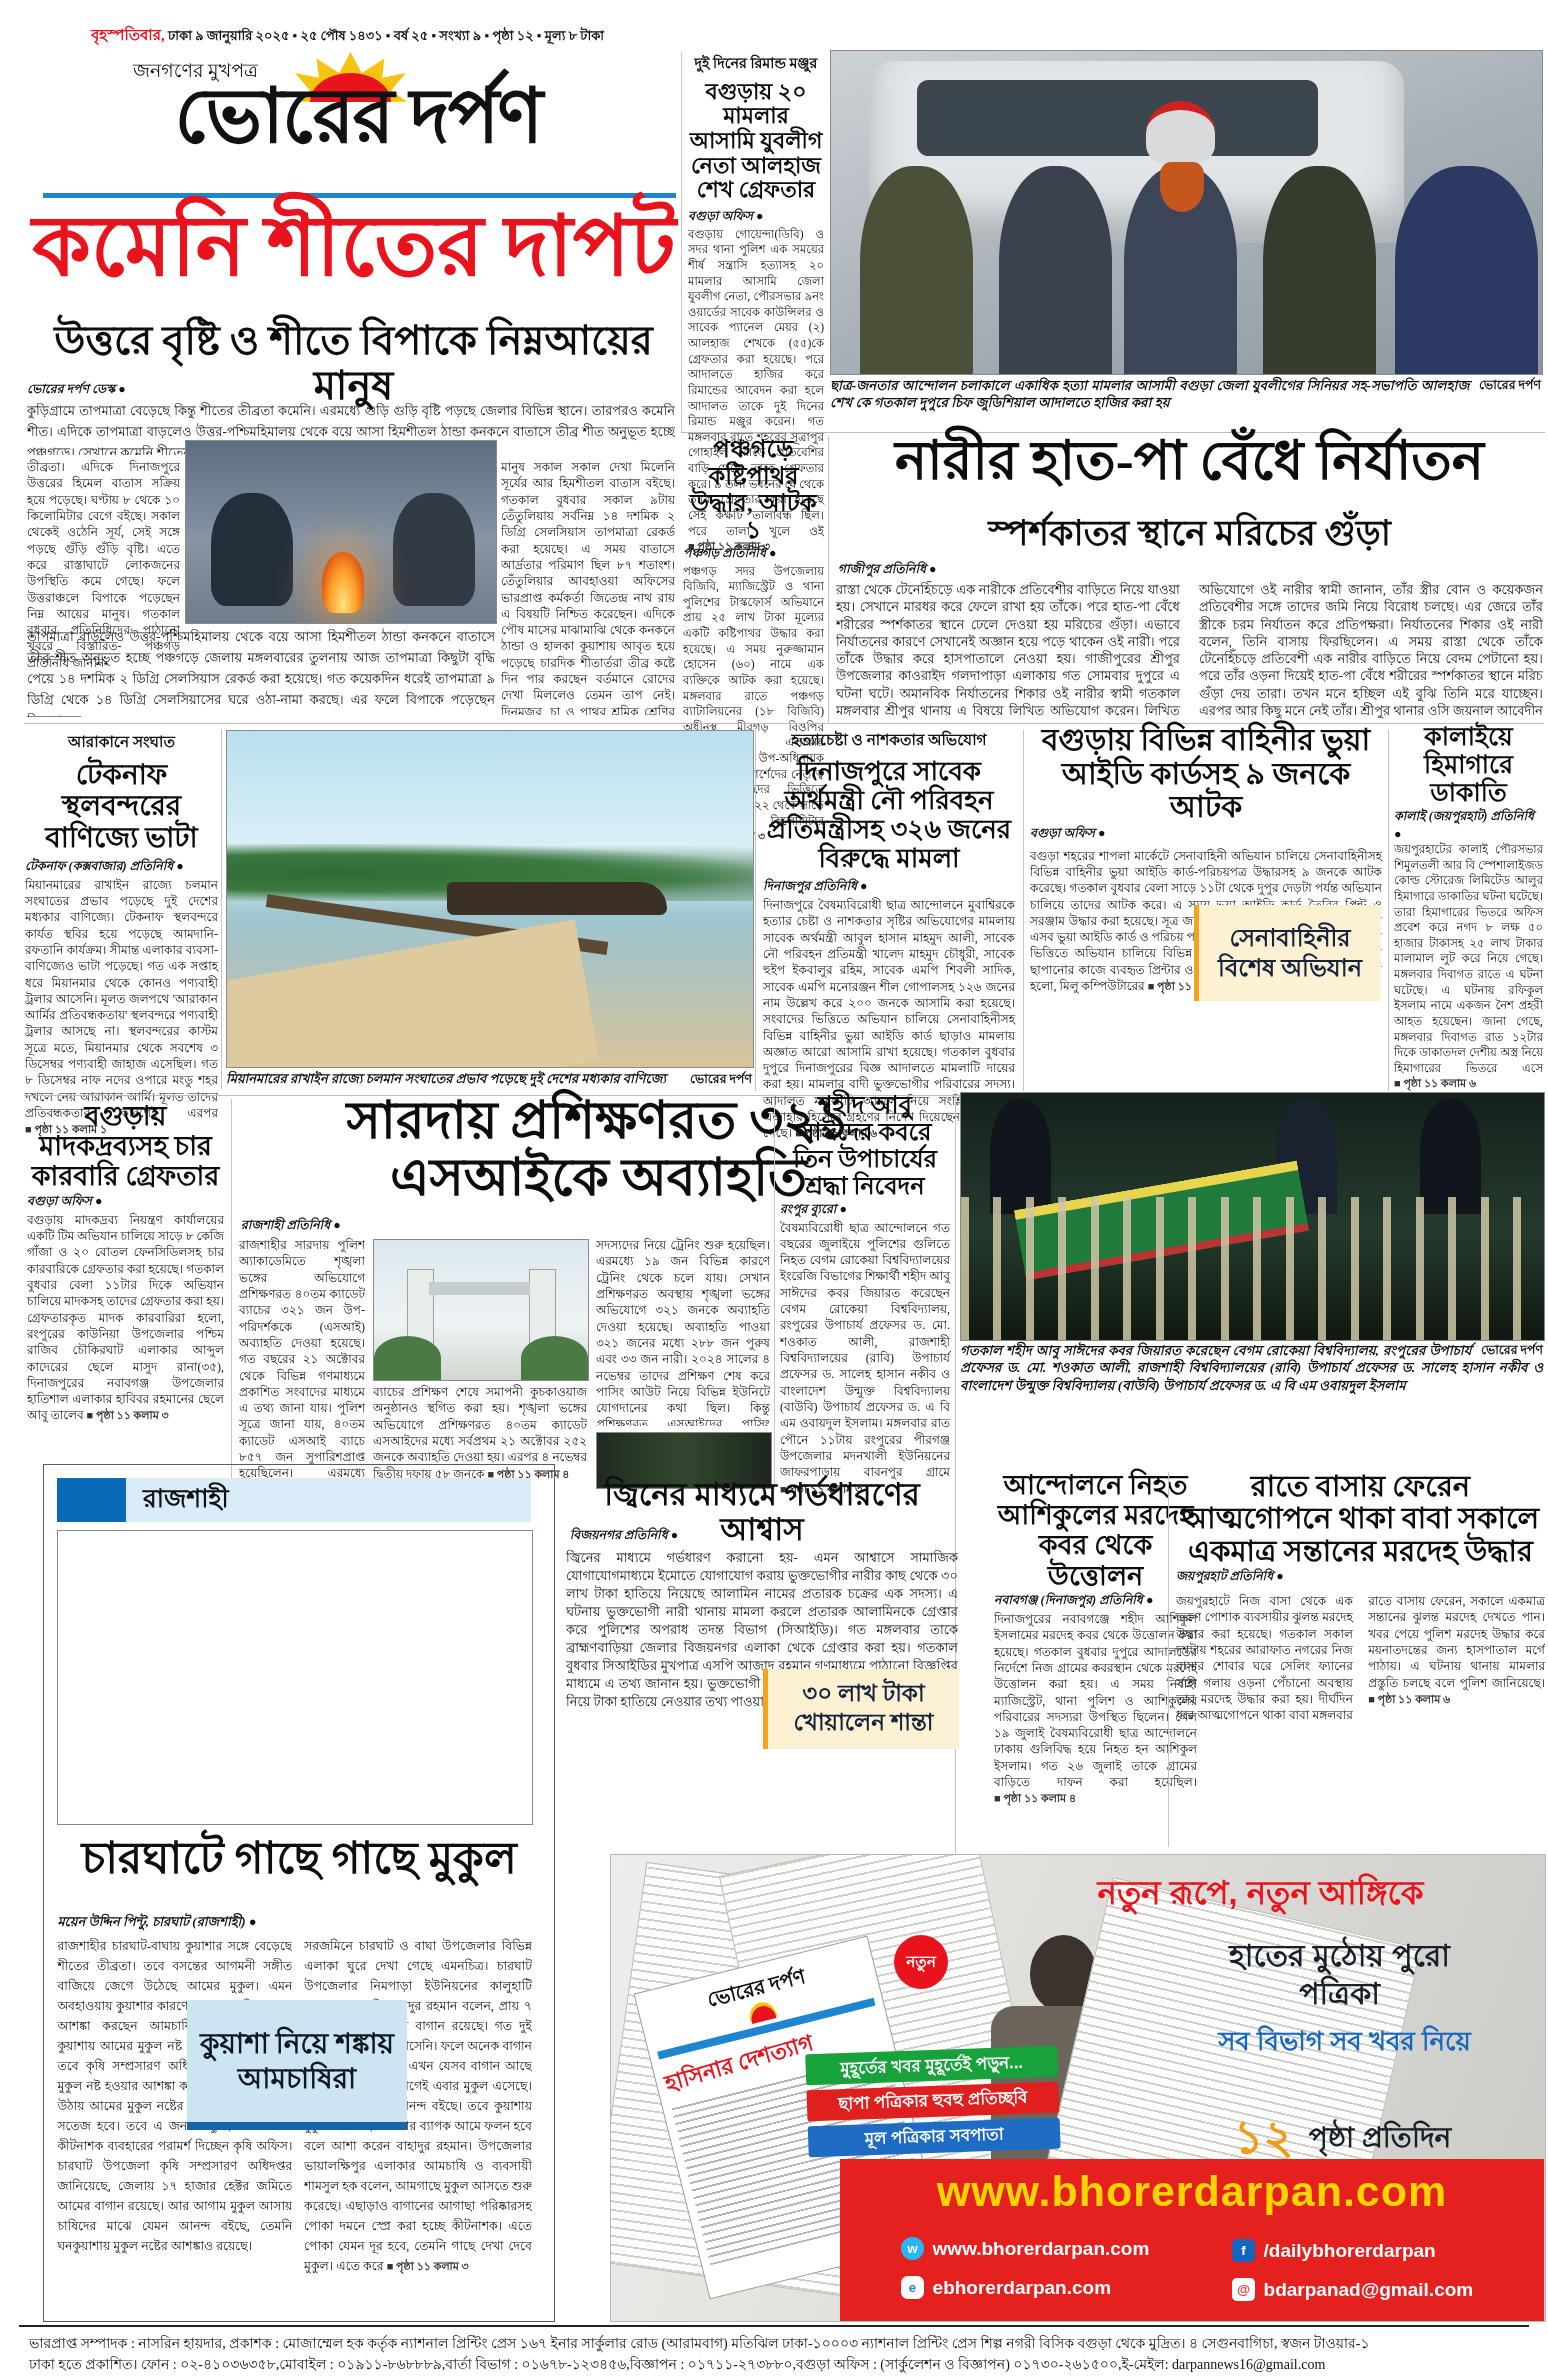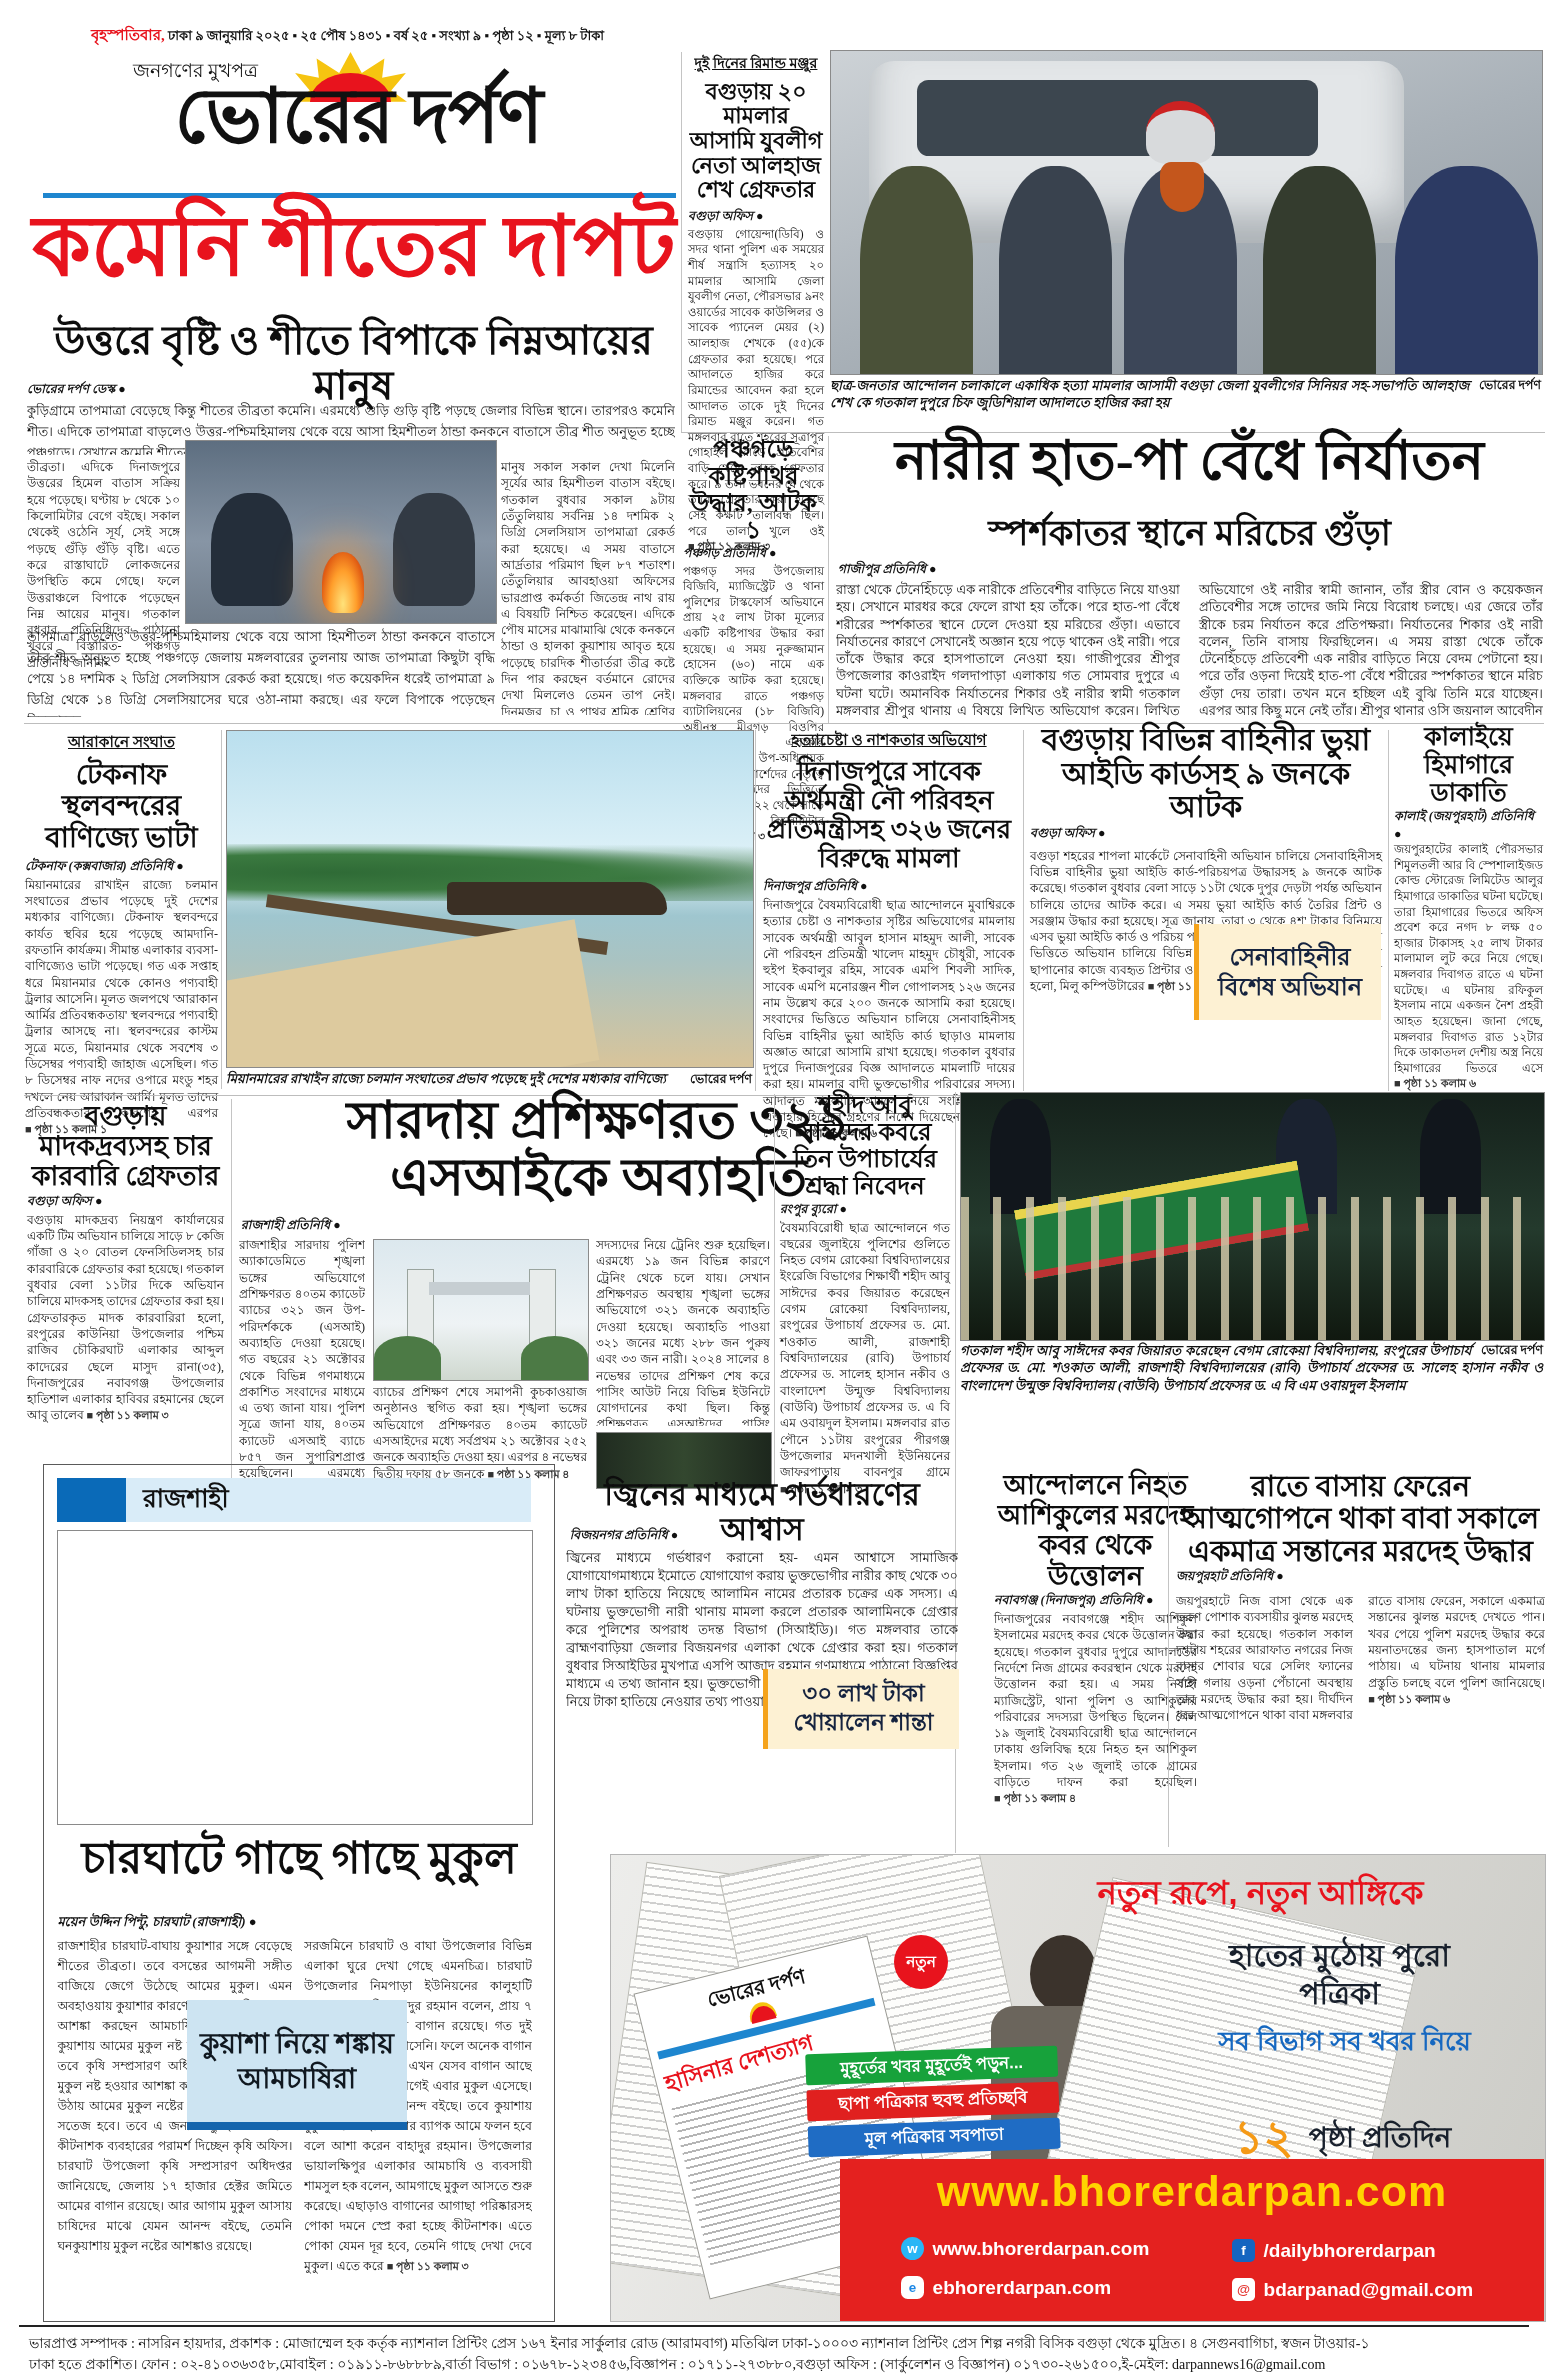--- a/index.html
+++ b/index.html
@@ -1,21 +1,21 @@
 <!DOCTYPE html>
 <html><head>
 <meta charset="utf-8">
 <style>
   html,body{margin:0;padding:0;background:#e9e9e9;}
   #page{position:relative;width:1549px;height:2378px;margin:0 auto;background:#ffffff;
         font-family:"Liberation Serif","DejaVu Serif",serif;color:#111;overflow:hidden;}
   .abs{position:absolute;}
   .jus{text-align:justify;}
   .hl{font-weight:bold;line-height:1.12;text-align:center;color:#0d0d0d;}
-  .kicker{font-weight:bold;text-decoration:underline;text-align:center;}
+  .kicker{font-weight:bold;text-align:center;}
   .byline{font-weight:bold;font-style:italic;font-size:12.4px;}
   .body{font-size:12px;line-height:1.36;text-align:justify;}
   .more{font-weight:bold;font-size:11px;color:#333;white-space:nowrap;}
   .caption{font-weight:bold;font-style:italic;font-size:13.4px;line-height:1.3;text-align:justify;}
   .credit{float:right;font-style:normal;font-weight:bold;font-size:12.4px;margin-left:9.6px;}
   .vr{background:#c4c4c4;width:1px;}
   .hr{background:#bdbdbd;height:1px;}
   .ph{border:1px solid #8a8a8a;overflow:hidden;}
   .pullbox{background:#fdf1d3;border-left:5.7px solid #f5a31b;display:flex;align-items:center;justify-content:center;
            font-weight:bold;color:#15233f;text-align:center;line-height:1.25;}
@@ -79,21 +79,21 @@
   #jetty-photo .trees{position:absolute;left:0;top:113px;width:526px;height:57px;background:radial-gradient(ellipse at 20% 50%,#2f6b36 0%,#3b7a40 45%,rgba(59,122,64,0) 75%),radial-gradient(ellipse at 75% 60%,#356f3a 0%,rgba(53,111,58,0) 70%);}
   #jetty-photo .jetty{position:absolute;left:38px;top:187px;width:344px;height:13.4px;background:#5d4a33;transform:rotate(8deg);}
   #jetty-photo .boat{position:absolute;left:220px;top:151px;width:220px;height:32.5px;background:#3a2f24;border-radius:7.6px 38px 9.6px 9.6px;}
   #jetty-photo .sand{position:absolute;left:-38px;bottom:-29px;width:401px;height:143px;background:#ddca9e;transform:rotate(-10deg);}
   #teknaf-cap{left:226px;top:1071px;width:526px;height:38px;font-size:13px;}
   #case326{left:763px;top:728px;width:252px;height:363px;}
   #case326 .kicker{font-size:15.3px;}
   #case326 .hl{font-size:26px;margin:3.8px 0;}
   #fakeid{left:1030px;top:723px;width:352px;height:369px;}
   #fakeid .hl{font-size:30px;}
-  #fakeid-box{position:absolute;left:164px;top:182px;width:182px;height:96px;font-size:24px;margin-top:19px;}
+  #fakeid-box{position:absolute;left:164px;top:182px;width:182px;height:96px;font-size:24px;}
   #kalai{left:1394px;top:723px;width:149px;height:369px;}
   #kalai .hl{font-size:25px;}
   #kalai .body{font-size:11.5px;}
   
   #drugs{left:27px;top:1101px;width:197px;height:386px;}
   #drugs .hl{font-size:27px;}
   #sarda-hl{left:237px;top:1092px;width:723px;font-size:52px;line-height:1.1;}
   #sarda-by{left:241px;top:1216px;width:210px;}
   #sarda-c1{left:239px;top:1237px;width:126px;height:250px;overflow:hidden;}
   #gate-photo{left:373px;top:1239px;width:214px;height:140px;background:linear-gradient(180deg,#dce8ee 0%,#eef3f5 60%,#cfd8cf 100%);}

